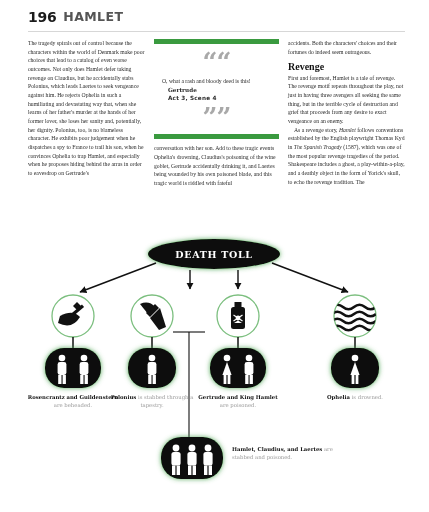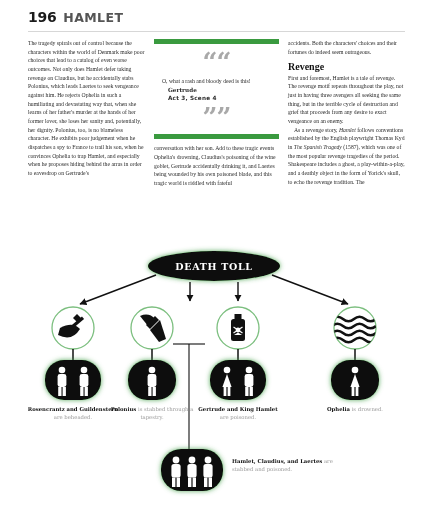--- a/index.html
+++ b/index.html
@@ -6,21 +6,21 @@
   body{
     width:429px;height:512px;overflow:hidden;
     background:#ffffff;
     font-family:"Liberation Serif", serif;
     color:#1a1a1a;
   }
   .page{position:relative;width:429px;height:512px;box-sizing:border-box;}
 
   
   .header{
-    display:flex;align-items:center;gap:7px;
+    display:flex;align-items:flex-start;gap:7px;
     padding:9px 0 4px 28px;
   }
   .folio{
     font-family:"DejaVu Sans", sans-serif;
     font-weight:bold;font-size:14px;letter-spacing:-0.3px;color:#1b1b1b;
   }
   .runhead{
     font-family:"DejaVu Sans", sans-serif;
     font-weight:bold;font-size:12.5px;letter-spacing:0.4px;color:#555;
   }
@@ -73,21 +73,21 @@
     font-weight:bold;font-size:8.5px;color:#1a1a1a;margin:0;
   }
   .qcite{
     font-family:"DejaVu Sans", sans-serif;
     font-weight:bold;font-size:4.6px;color:#333;margin:1.5px 0 0 0;
     letter-spacing:0.2px;
   }
 
   
   .info{
-    position:absolute;left:0;top:244px;width:419px;height:268px;
+    position:absolute;left:0;top:232px;width:419px;height:268px;
   }
   .diagram{position:absolute;inset:0;}
   .node-label{
     position:absolute;text-align:center;
     font-family:"DejaVu Serif", serif;
     font-size:5.3px;line-height:1.45;color:#9b9b9b;
     width:96px;
   }
   .node-label b{color:#111;font-weight:bold;}
 </style>

